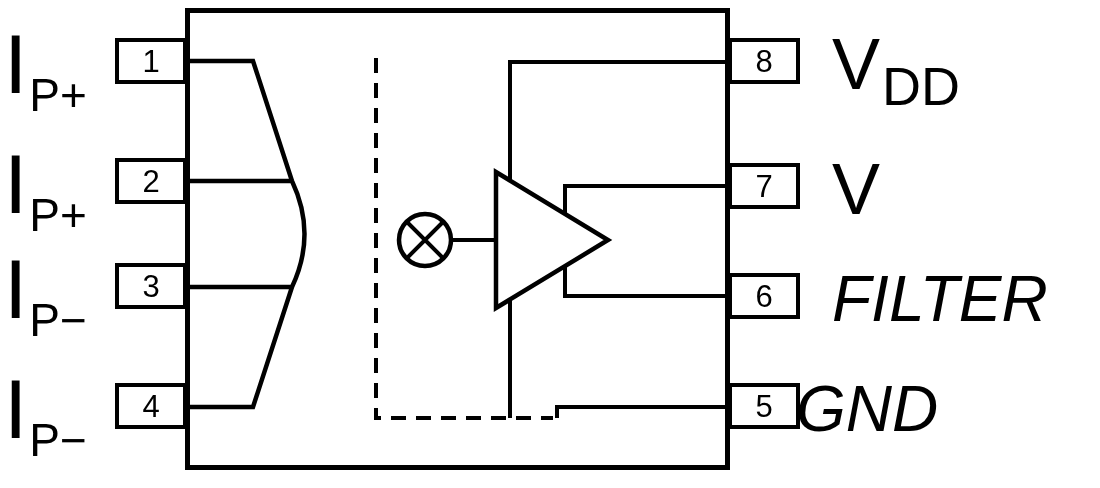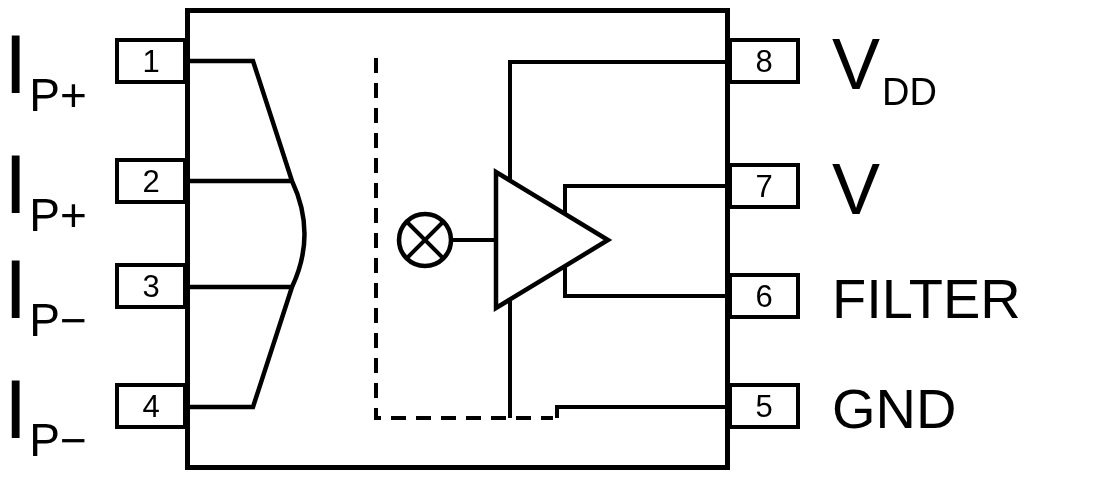--- a/index.html
+++ b/index.html
@@ -21,26 +21,26 @@
   .lpb3{left:115px;top:263px}.lpb4{left:115px;top:383px}
   .rpb8{left:728px;top:38px}.rpb7{left:728px;top:163px}
   .rpb6{left:728px;top:273px}.rpb5{left:728px;top:383px}
   .pin-label{
     position:absolute;transform:translateY(-50%);white-space:nowrap;
     display:flex;align-items:baseline;
   }
   .lab-left .base{font-size:84px;line-height:1;}
   .lab-left .sub{font-size:46px;line-height:1;transform:translateY(18px);margin-left:2px;}
   .lab-right .base{font-size:72px;line-height:1;}
-  .lab-right .sub{font-size:38px;line-height:1;transform:translateY(16px);margin-left:2px;}
-  .lab-right.plain .base{font-size:56px;}
+  .lab-right .sub{font-size:54px;line-height:1;transform:translateY(16px);margin-left:2px;}
+  .lab-right.plain .base{font-size:64px;font-style:italic;}
   .ll1{left:4px;top:64px}.ll2{left:4px;top:184px}
   .ll3{left:4px;top:289px}.ll4{left:4px;top:409px}
   .rl8{left:832px;top:64px}.rl7{left:832px;top:189px}
-  .rl6{left:832px;top:299px}.rl5{left:832px;top:409px}
+  .rl6{left:832px;top:299px}.rl5{left:796px;top:409px}
 </style>
 </head>
 <body>
 
 <div class="stage">
 
   <div class="ic-body"></div>
 
   <svg class="wires" width="1100" height="488" viewBox="0 0 1100 488">
 

